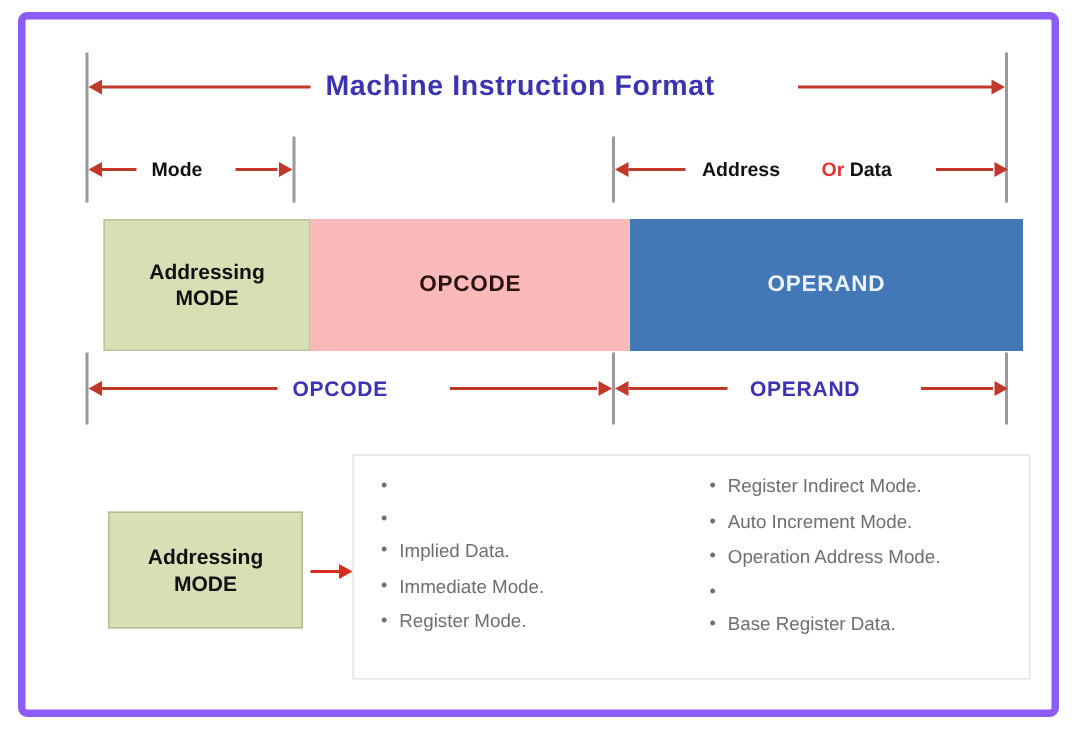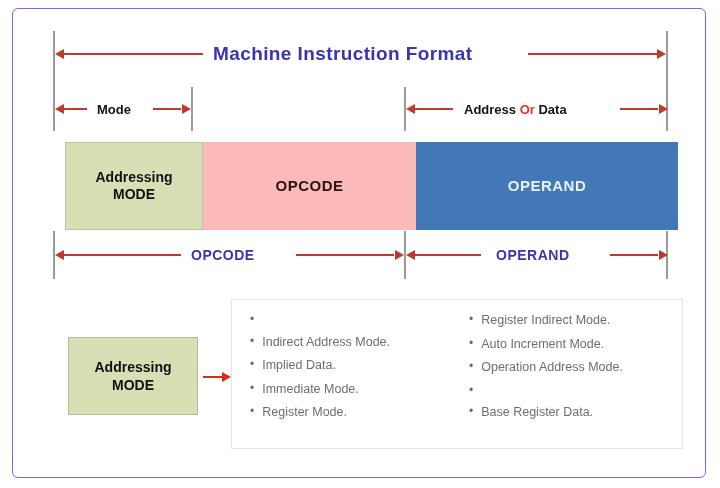--- a/index.html
+++ b/index.html
@@ -3,21 +3,21 @@
 <meta charset="utf-8">
 <style>
   html,body{margin:0;padding:0;background:#ffffff;}
   body{width:720px;height:488px;overflow:hidden;
        font-family:"Liberation Sans","DejaVu Sans",sans-serif;}
 
   #page{position:relative;width:720px;height:488px;background:#ffffff;}
 
   
   #frame{position:absolute;left:12px;top:8px;width:694px;height:470px;
-         border:1px solid #8b5cf6;border-radius:6px;box-sizing:border-box;
+         border:5px solid #8b5cf6;border-radius:6px;box-sizing:border-box;
          background:#ffffff;}
 
   
   .vline{position:absolute;width:2px;background:#9a9a9a;}
 
   .arrowrow{position:absolute;height:18px;}
   .arrowrow .seg{position:absolute;top:50%;height:2px;background:#c0392b;
                  transform:translateY(-50%);}
   .head{position:absolute;top:50%;width:0;height:0;transform:translateY(-50%);
         border-top:5px solid transparent;border-bottom:5px solid transparent;}
@@ -25,21 +25,21 @@
   .head.right{border-left:9px solid #c0392b;}
 
   .lbl{position:absolute;top:50%;transform:translateY(-50%);
        white-space:nowrap;font-weight:bold;}
 
   
   #title-text{font-size:19px;color:#3b33b0;letter-spacing:.4px;}
 
   
   .fieldlbl{font-size:13px;color:#111111;}
-  .or{color:#e8312a;}
+  .or{color:#e8312a;margin-left:24px;}
 
   
   .block{position:absolute;top:133px;height:88px;box-sizing:border-box;
          display:flex;align-items:center;justify-content:center;
          text-align:center;font-weight:bold;line-height:1.25;}
   #blk-mode{left:52px;width:138px;background:#d7e0b5;border:1px solid #b9c499;
             color:#111;font-size:14px;}
   #blk-opcode{left:190px;width:213px;background:#fcb9b9;border:1px solid #fcb9b9;
               color:#2b1212;font-size:15px;letter-spacing:.5px;}
   #blk-operand{left:403px;width:262px;background:#4278b5;border:1px solid #4278b5;
@@ -158,21 +158,20 @@
       <span class="head right"></span>
     </div>
 
     <div id="list-box">
       <div class="col left">
         <div class="li">
           <span class="bullet">•</span>
         </div>
         <div class="li">
           <span class="bullet">•</span>
-          <span>Indirect Address Mode.</span>
         </div>
         <div class="li">
           <span class="bullet">•</span>
           <span>Implied Data.</span>
         </div>
         <div class="li">
           <span class="bullet">•</span>
           <span>Immediate Mode.</span>
         </div>
         <div class="li">

